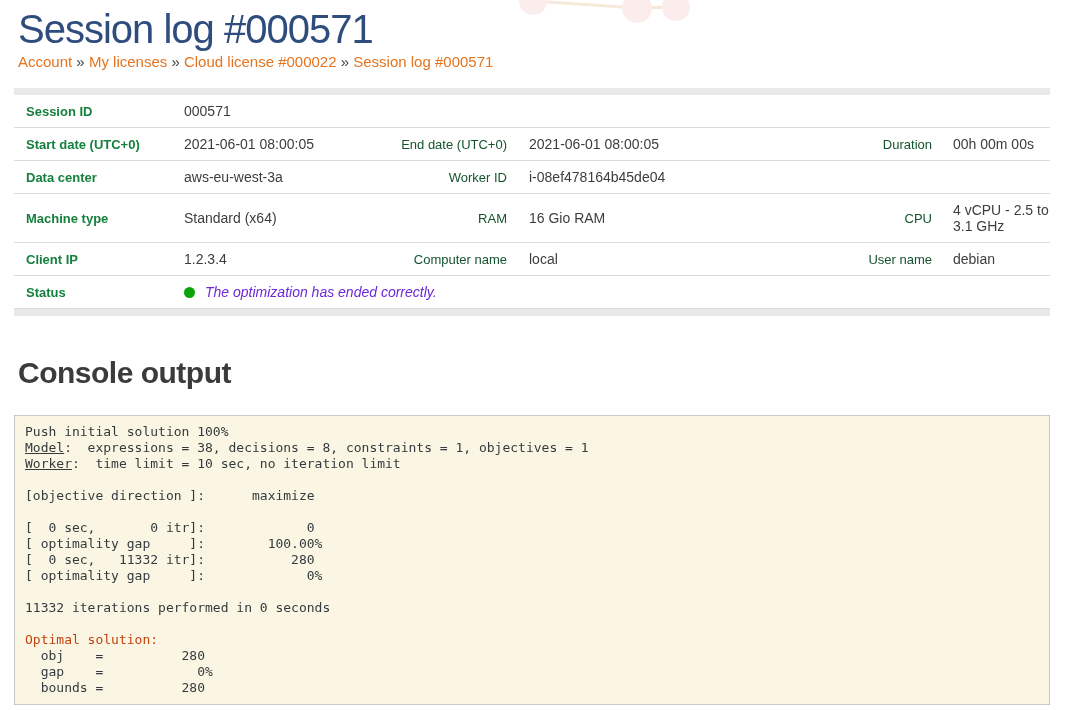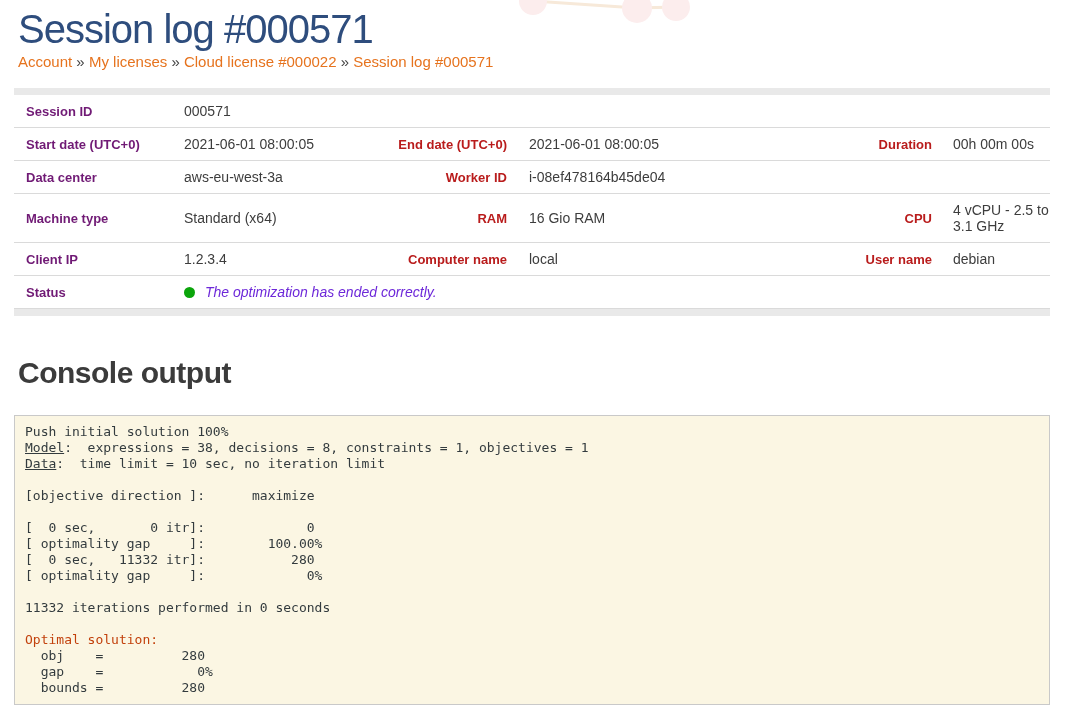--- a/index.html
+++ b/index.html
@@ -17,22 +17,22 @@
   .breadcrumb{margin:1px 0 0 18px;font-size:15px;color:#444;}
   .breadcrumb a.crumb{color:#e6731e;text-decoration:none;cursor:pointer;}
   .breadcrumb .sep{color:#444;}
 
   table.details{
     margin:18px 14px 0 14px;width:1036px;border-collapse:collapse;table-layout:fixed;
     font-size:14px;color:#3d3d3d;
   }
   table.details tr.bar td{height:7px;background:#e9e9e9;padding:0;}
   table.details tbody tr{border-bottom:1px solid #dadada;}
-  td.lbl{padding:8px 0 8px 12px;font-weight:bold;font-size:13px;color:#701a75;}
-  td.lblr{padding:8px 0;text-align:right;font-weight:bold;font-size:13px;color:#b91c1c;}
+  td.lbl{padding:8px 0 8px 12px;font-weight:bold;font-size:13px;color:#15803d;}
+  td.lblr{padding:8px 0;text-align:right;font-weight:normal;font-size:13px;color:#14532d;}
   td.val-a{padding:8px 0 8px 0;margin-top:12px;}
   td.val-b{padding:8px 0 8px 22px;}
   td.val-c{padding:8px 0 8px 21px;}
   .status-dot{
     display:inline-block;width:11px;height:11px;border-radius:50%;
     background:#0ba50b;margin-right:10px;vertical-align:-1px;
   }
   .status-text{color:#6d28d9;font-style:italic;font-size:14px;}
 
   h2.console-heading{
@@ -126,21 +126,21 @@
         <td colspan="6"></td>
       </tr>
   </tfoot>
 </table>
 
 <h2 class="console-heading">Console output</h2>
 
 <div class="console-box">
     <div class="cline">Push initial solution 100%</div>
     <div class="cline"><span class="und">Model</span>:  expressions = 38, decisions = 8, constraints = 1, objectives = 1</div>
-    <div class="cline"><span class="und">Data</span>:  time limit = 10 sec, no iteration limit</div>
+    <div class="cline"><span class="und">Worker</span>:  time limit = 10 sec, no iteration limit</div>
     <div class="cline"> </div>
     <div class="cline">[objective direction ]:      maximize</div>
     <div class="cline"> </div>
     <div class="cline">[  0 sec,       0 itr]:             0</div>
     <div class="cline">[ optimality gap     ]:        100.00%</div>
     <div class="cline">[  0 sec,   11332 itr]:           280</div>
     <div class="cline">[ optimality gap     ]:             0%</div>
     <div class="cline"> </div>
     <div class="cline">11332 iterations performed in 0 seconds</div>
     <div class="cline"> </div>

